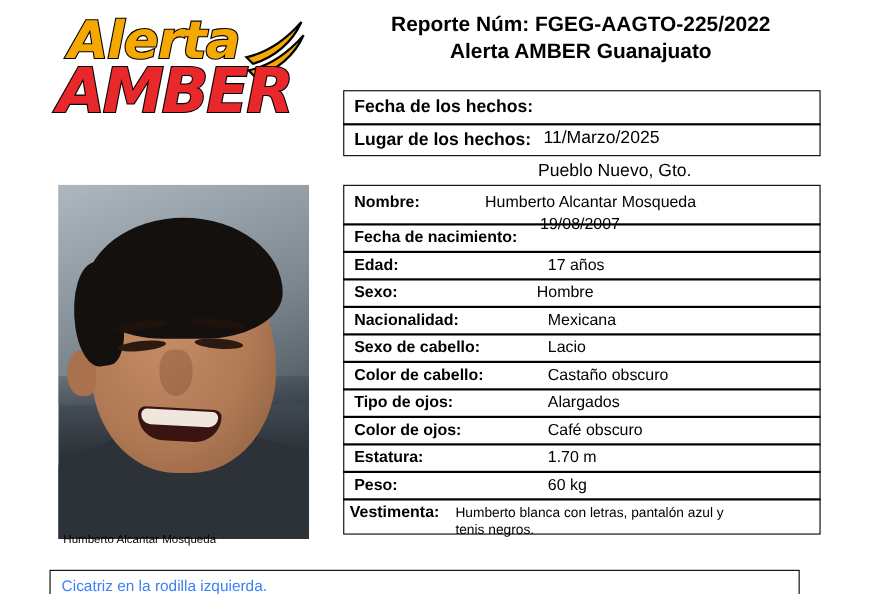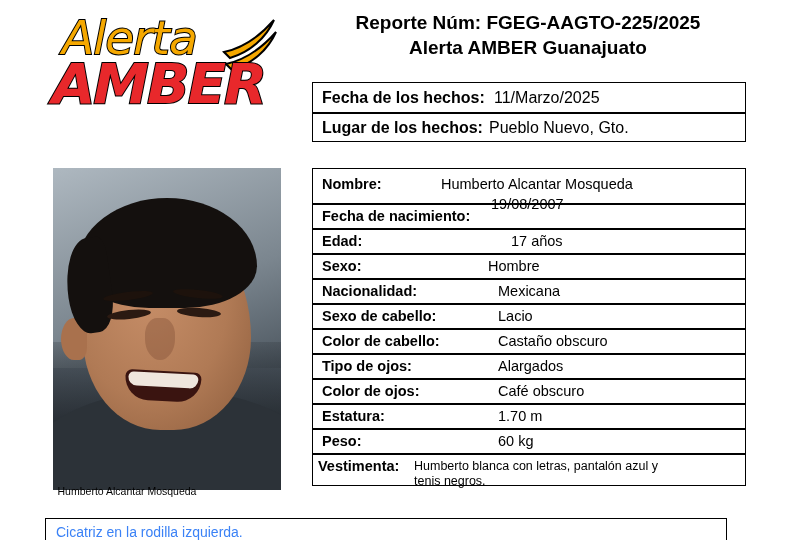--- a/index.html
+++ b/index.html
@@ -31,21 +31,21 @@
   .logo {
     position: relative;
     width: 238px;
     height: 145px;
   }
   .logo-alerta {
     position: absolute;
     left: 22px;
     top: 6px;
     font-family: "DejaVu Sans", sans-serif;
-    font-weight: normal;
+    font-weight: bold;
     font-style: italic;
     font-size: 47px;
     line-height: 47px;
     letter-spacing: -1px;
     color: #f5a800;
     -webkit-text-stroke: 2px #000000;
     paint-order: stroke fill;
   }
   .logo-amber {
     position: absolute;
@@ -268,21 +268,21 @@
     color: #000;
     white-space: nowrap;
   }
   .cell-value.small {
     font-size: 12.5px;
     white-space: normal;
     line-height: 15px;
     width: 258px;
   }
   .cell-label.big { font-size: 16px; }
-  .cell-value.big { font-size: 16px; }
+  .cell-value.big { font-size: 16px; margin-top: 28px; }
 
   .bottom-box {
     position: absolute;
     left: 45px;
     top: 518px;
     width: 682px;
     height: 40px;
     border: 1.5px solid #000;
     box-sizing: border-box;
   }
@@ -328,21 +328,21 @@
         <div class="mouth">
           <div class="teeth"></div>
         </div>
       </div>
     </div>
   </div>
 
   <div class="photo-caption">Humberto Alcantar Mosqueda</div>
 
   <div class="report-head">
-    <div>Reporte Núm: FGEG-AAGTO-225/2025</div>
+    <div>Reporte Núm: FGEG-AAGTO-225/2022</div>
     <div>Alerta AMBER Guanajuato</div>
   </div>
 
   <div class="box" style="left:312px; top:82px; width:434px; height:60px;"></div>
   <div class="row-line" style="left:312px; top:112px; width:434px; height:1.5px;"></div>
 
   <div class="cell-label big" style="left:322px; top:89px;">Fecha de los hechos:</div>
   <div class="cell-value big" style="left:494px; top:89px;">11/Marzo/2025</div>
 
   <div class="cell-label big" style="left:322px; top:119px;">Lugar de los hechos:</div>
@@ -362,21 +362,21 @@
   <div class="row-line" style="left:312px; top:428px; width:434px; height:1.5px;"></div>
   <div class="row-line" style="left:312px; top:453px; width:434px; height:1.5px;"></div>
 
   <div class="cell-label" style="left:322px; top:176px;">Nombre:</div>
   <div class="cell-value" style="left:441px; top:176px;">Humberto Alcantar Mosqueda</div>
 
   <div class="cell-label" style="left:322px; top:208px;">Fecha de nacimiento:</div>
   <div class="cell-value" style="left:491px; top:196px;">19/08/2007</div>
 
   <div class="cell-label" style="left:322px; top:233px;">Edad:</div>
-  <div class="cell-value" style="left:498px; top:233px;margin-left:13px;">17 años</div>
+  <div class="cell-value" style="left:498px; top:233px;">17 años</div>
 
   <div class="cell-label" style="left:322px; top:258px;">Sexo:</div>
   <div class="cell-value" style="left:470px; top:258px;margin-left:18px;">Hombre</div>
 
   <div class="cell-label" style="left:322px; top:283px;">Nacionalidad:</div>
   <div class="cell-value" style="left:498px; top:283px;">Mexicana</div>
 
   <div class="cell-label" style="left:322px; top:308px;">Sexo de cabello:</div>
   <div class="cell-value" style="left:498px; top:308px;">Lacio</div>
 

